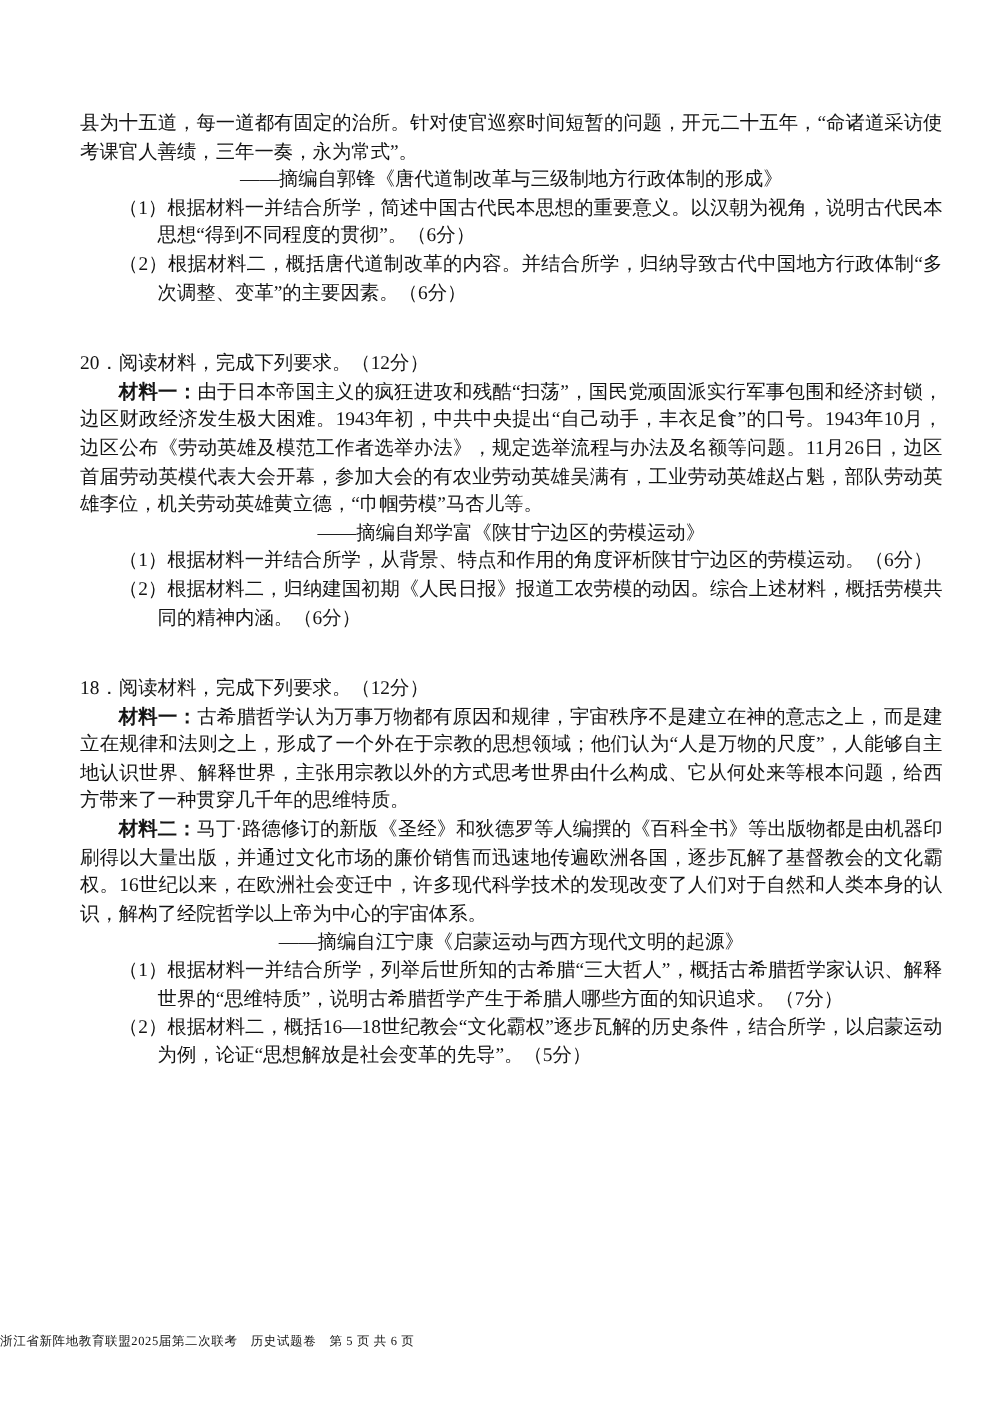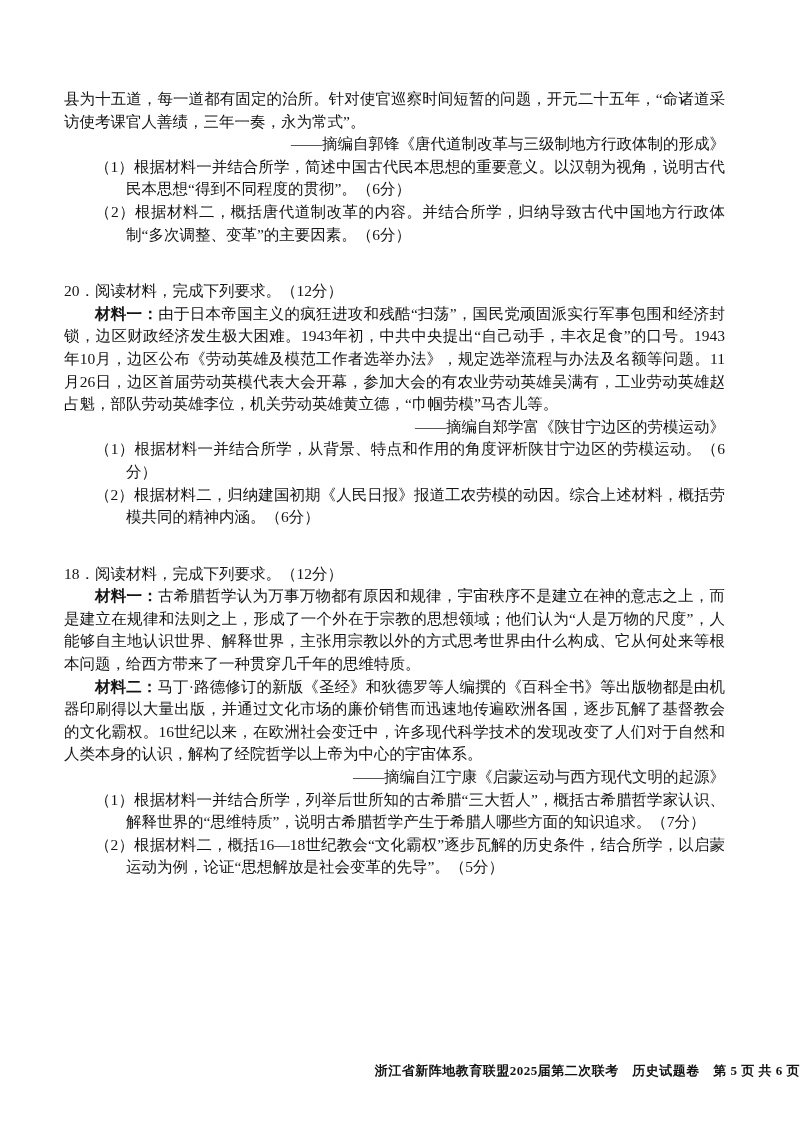--- a/index.html
+++ b/index.html
@@ -6,48 +6,47 @@
   html, body { width: 800px; height: 1132px; }
   body {
     background: #ffffff;
     color: #141414;
     font-family: "Liberation Serif", "DejaVu Serif", serif;
   }
   .page {
     position: relative;
     width: 800px;
     height: 1132px;
-    padding: 88px 75px 0 64px;
+    padding: 88px 46px 0 64px;
     overflow: hidden;
   }
   .content {
     font-size: 15.5px;
     line-height: 22.6px;
     text-align: justify;
   }
   p { text-align: justify; }
   p.flush { text-indent: 0; }
   p.material { text-indent: 2em; }
-  p.source { text-align: right; text-indent: 0; }
+  p.source { text-align: center; text-indent: 0; }
   p.item {
     padding-left: 4em;
     text-indent: -2em;
   }
   .sec + .sec { margin-top: 34px; }
   .heading { text-indent: 0; }
   b.mlabel { font-weight: bold; }
   .footer {
     position: absolute;
     left: 0;
     right: 0;
     bottom: 52px;
-    text-align: right;
-    font-size: 13px;
+    text-align: left;
+    font-size: 10px;
     letter-spacing: 0.5px;
-    font-weight: bold;
   }
 </style>
 </head>
 <body>
 
 <div class="page">
   <div class="content">
 
     <section class="sec">
       <p class="flush">县为十五道，每一道都有固定的治所。针对使官巡察时间短暂的问题，开元二十五年，“命诸道采访使考课官人善绩，三年一奏，永为常式”。</p>

